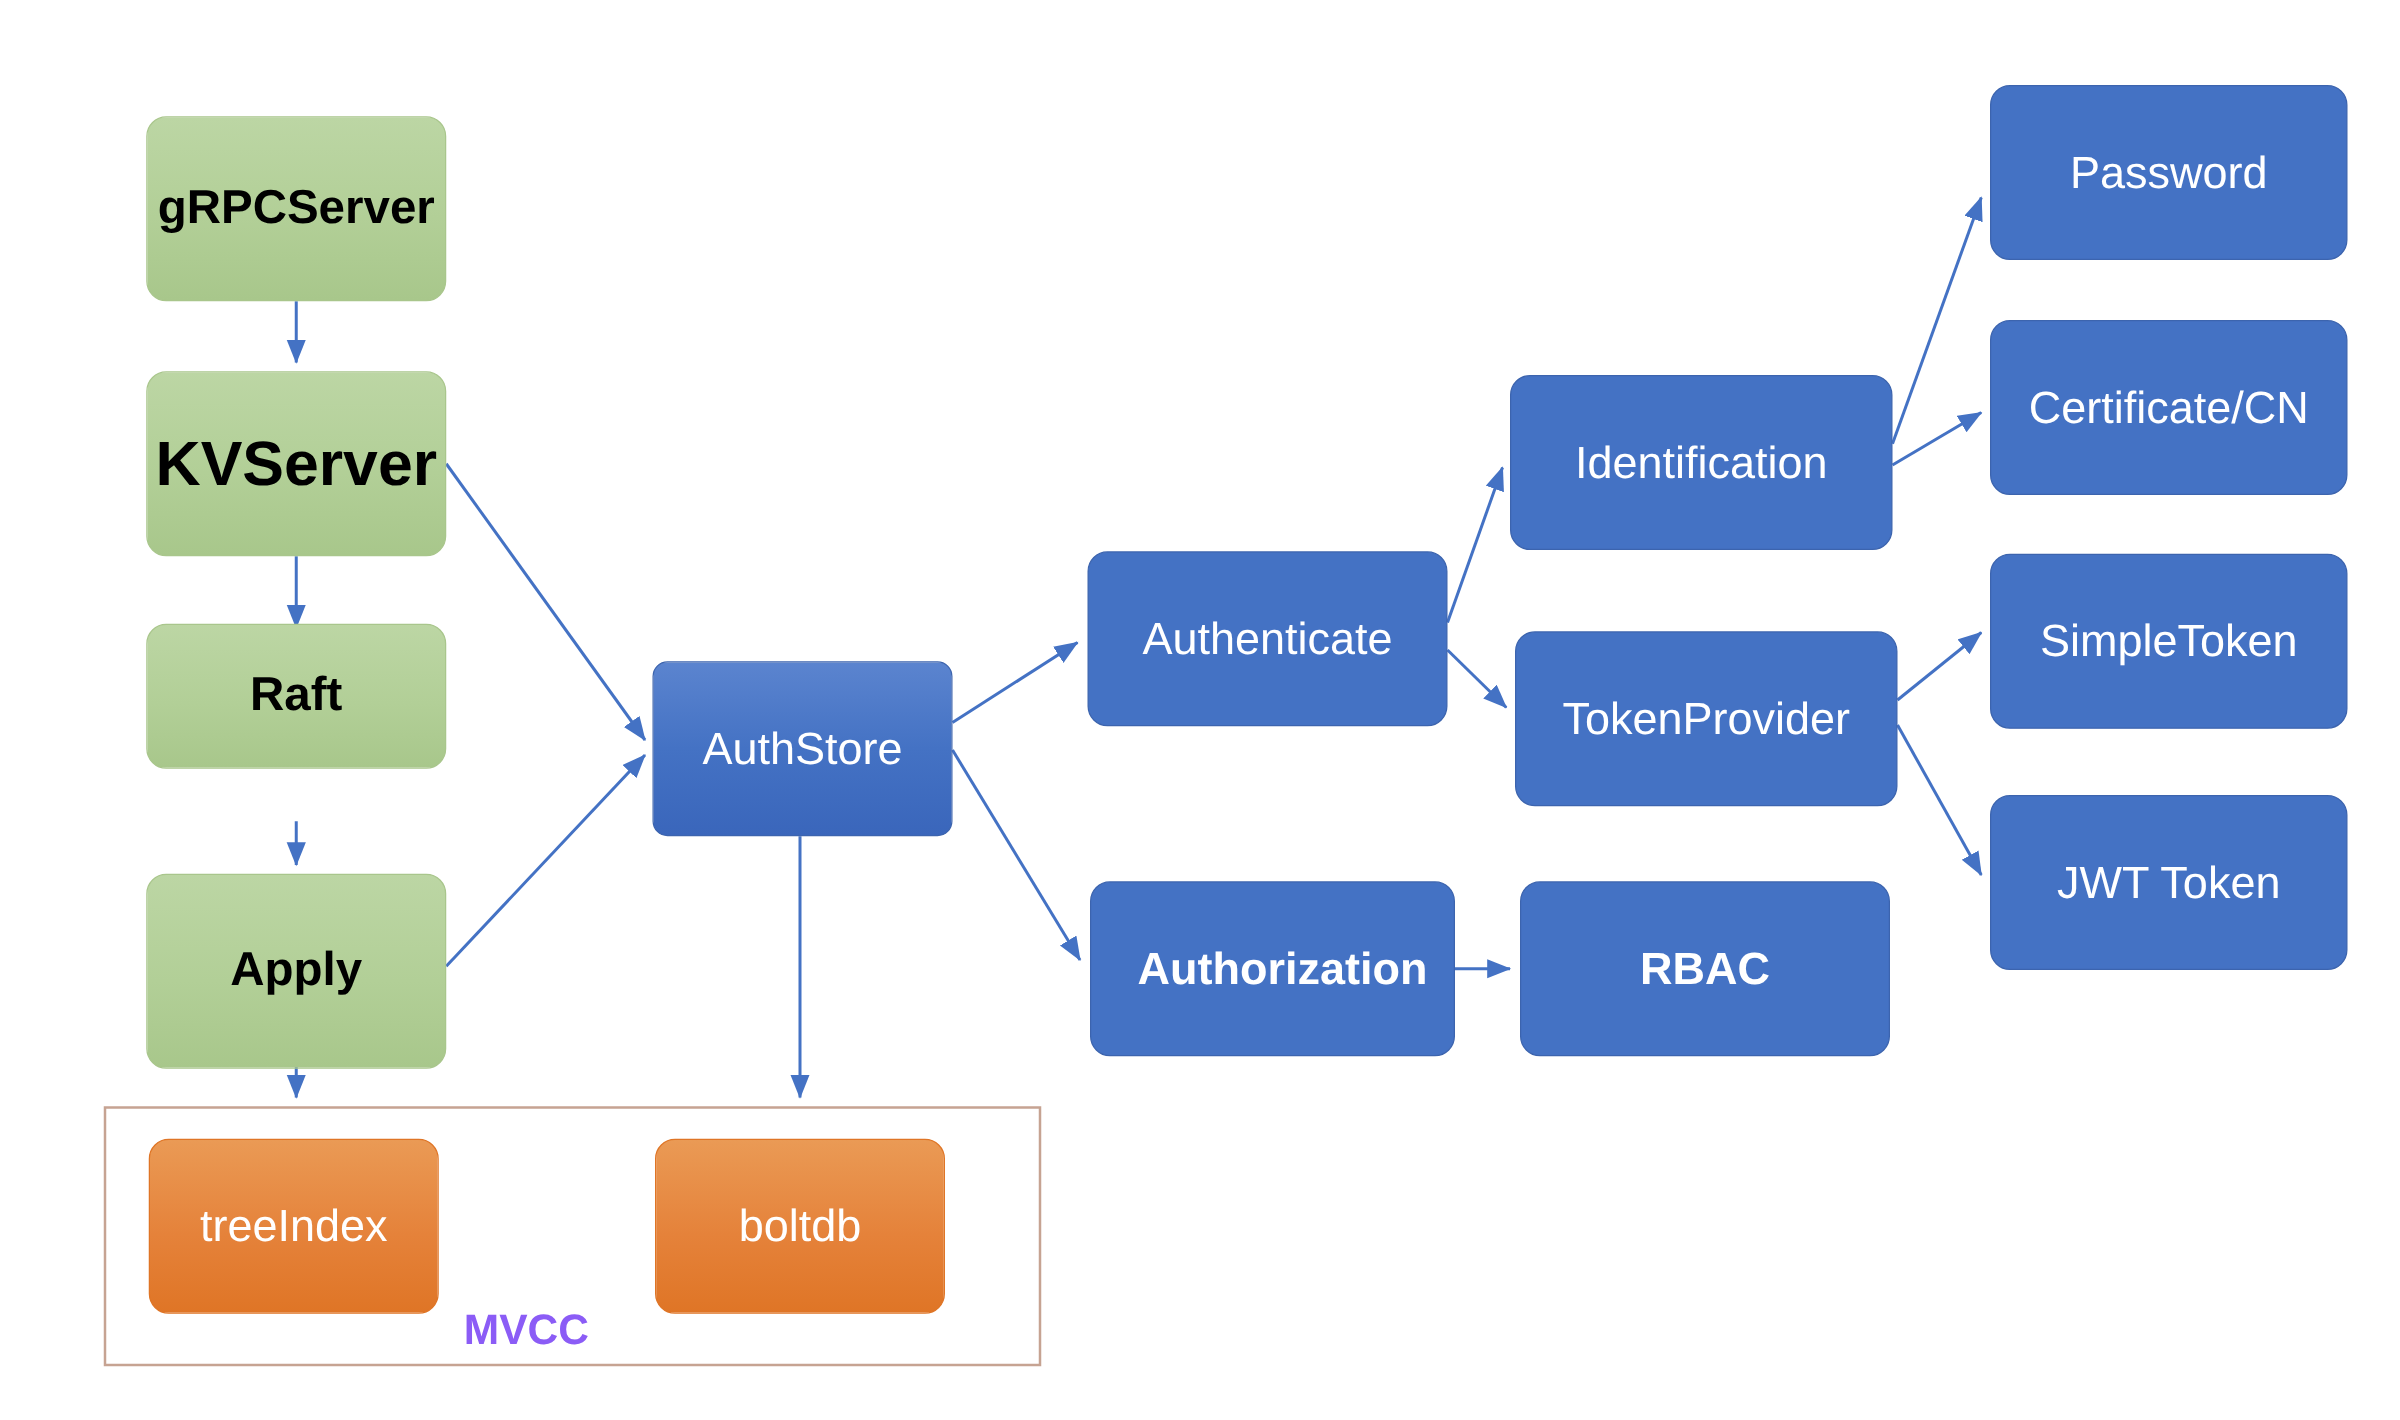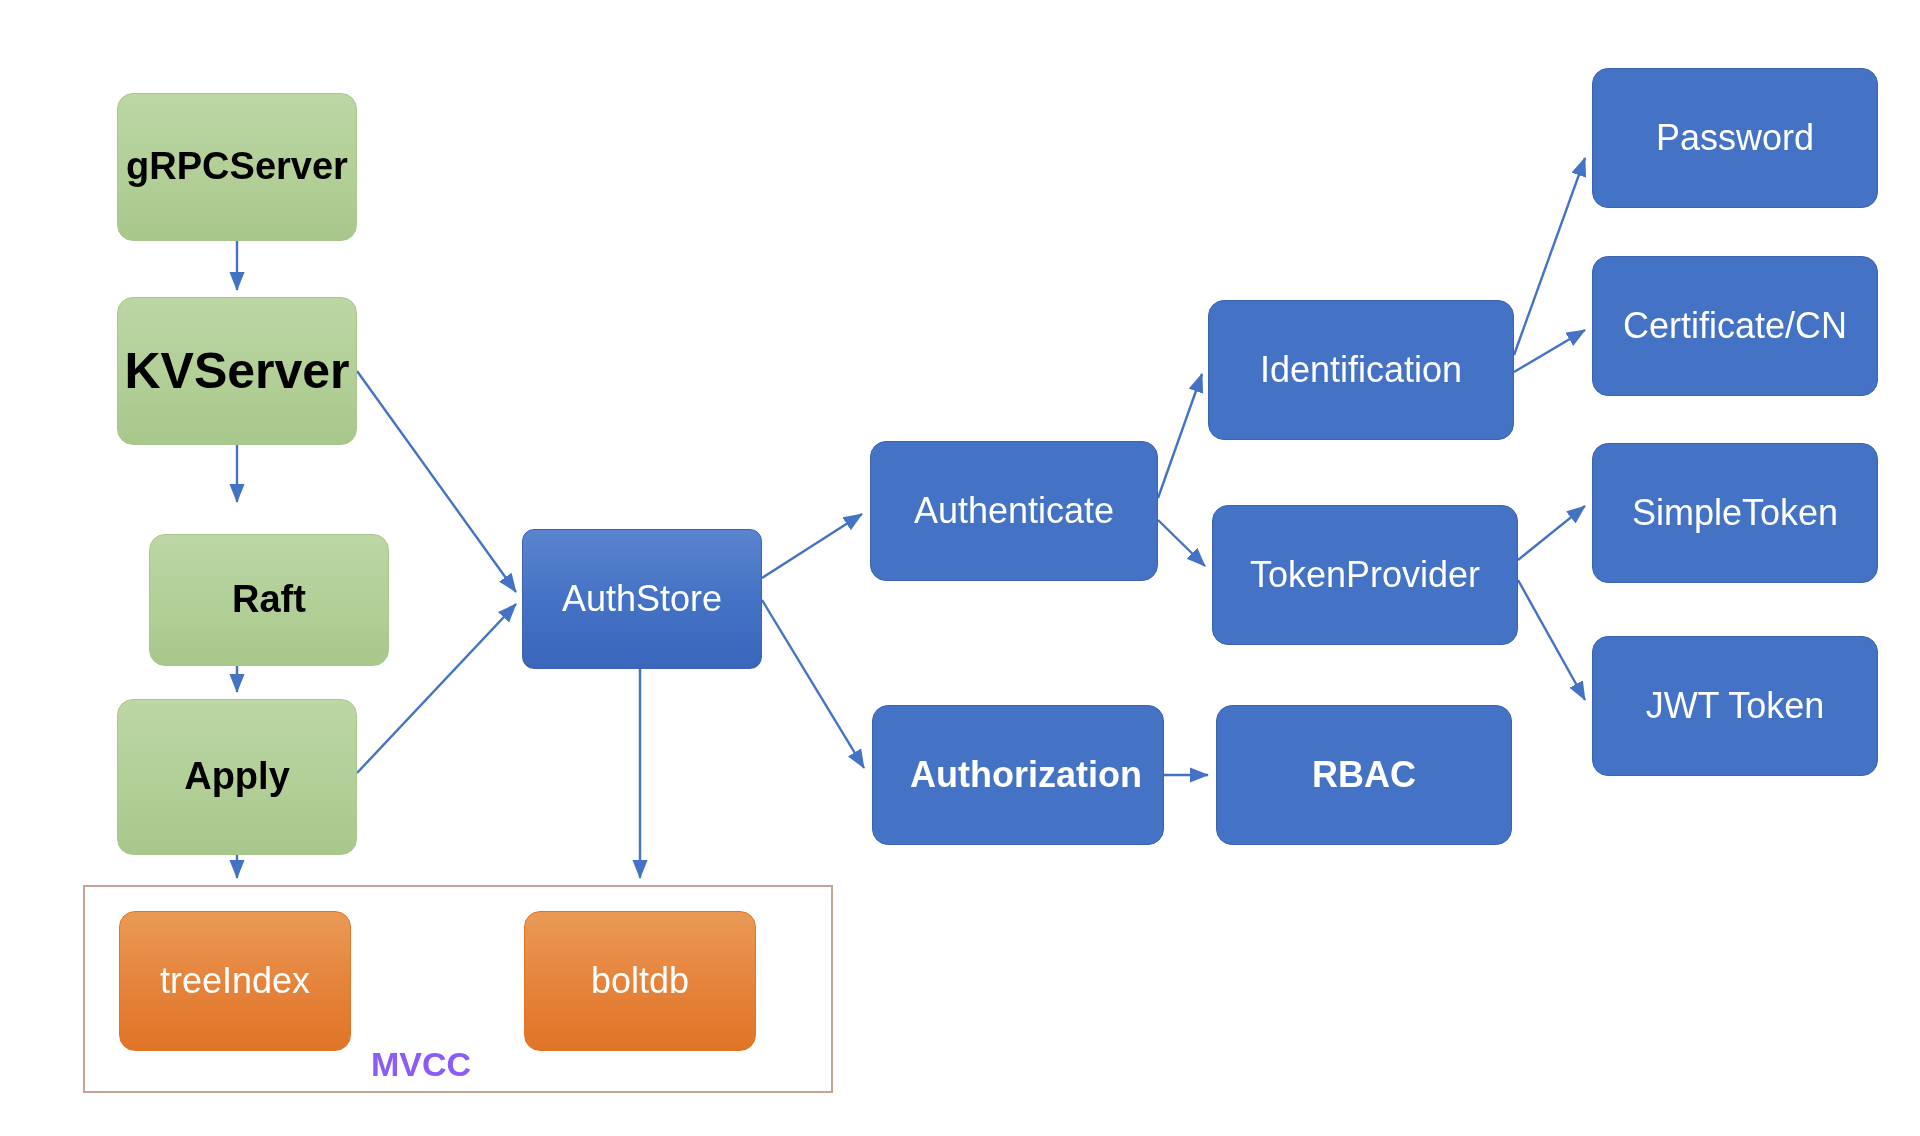--- a/index.html
+++ b/index.html
@@ -58,21 +58,21 @@
       <div class="mvcc-box" style="left: 83px; top: 885px; width: 750px; height: 208px; border-color: rgb(198, 163, 146);"></div>
       <div class="mvcc-label" style="left: 371px; top: 1045px; font-size: 34px;">MVCC</div>
     </div>
   <div id="node-layer">
       <div class="node green bold" style="left: 117px; top: 93px; width: 240px; height: 148px; font-size: 38px; font-weight: 700;">
         <span>gRPCServer</span>
       </div>
       <div class="node green bold" style="left: 117px; top: 297px; width: 240px; height: 148px; font-size: 50px; font-weight: 700;">
         <span>KVServer</span>
       </div>
-      <div class="node green bold" style="left: 117px; top: 534px; width: 240px; height: 132px; font-size: 38px; font-weight: 700; margin-left: 32px;">
+      <div class="node green bold" style="left: 117px; top: 499px; width: 240px; height: 116px; font-size: 38px; font-weight: 700;">
         <span>Raft</span>
       </div>
       <div class="node green" style="left: 117px; top: 699px; width: 240px; height: 156px; font-size: 38px;">
         <span>Apply</span>
       </div>
       <div class="node orange" style="left: 119px; top: 911px; width: 232px; height: 140px; font-size: 36px;">
         <span>treeIndex</span>
       </div>
       <div class="node orange" style="left: 524px; top: 911px; width: 232px; height: 140px; font-size: 36px;">
         <span>boltdb</span>

